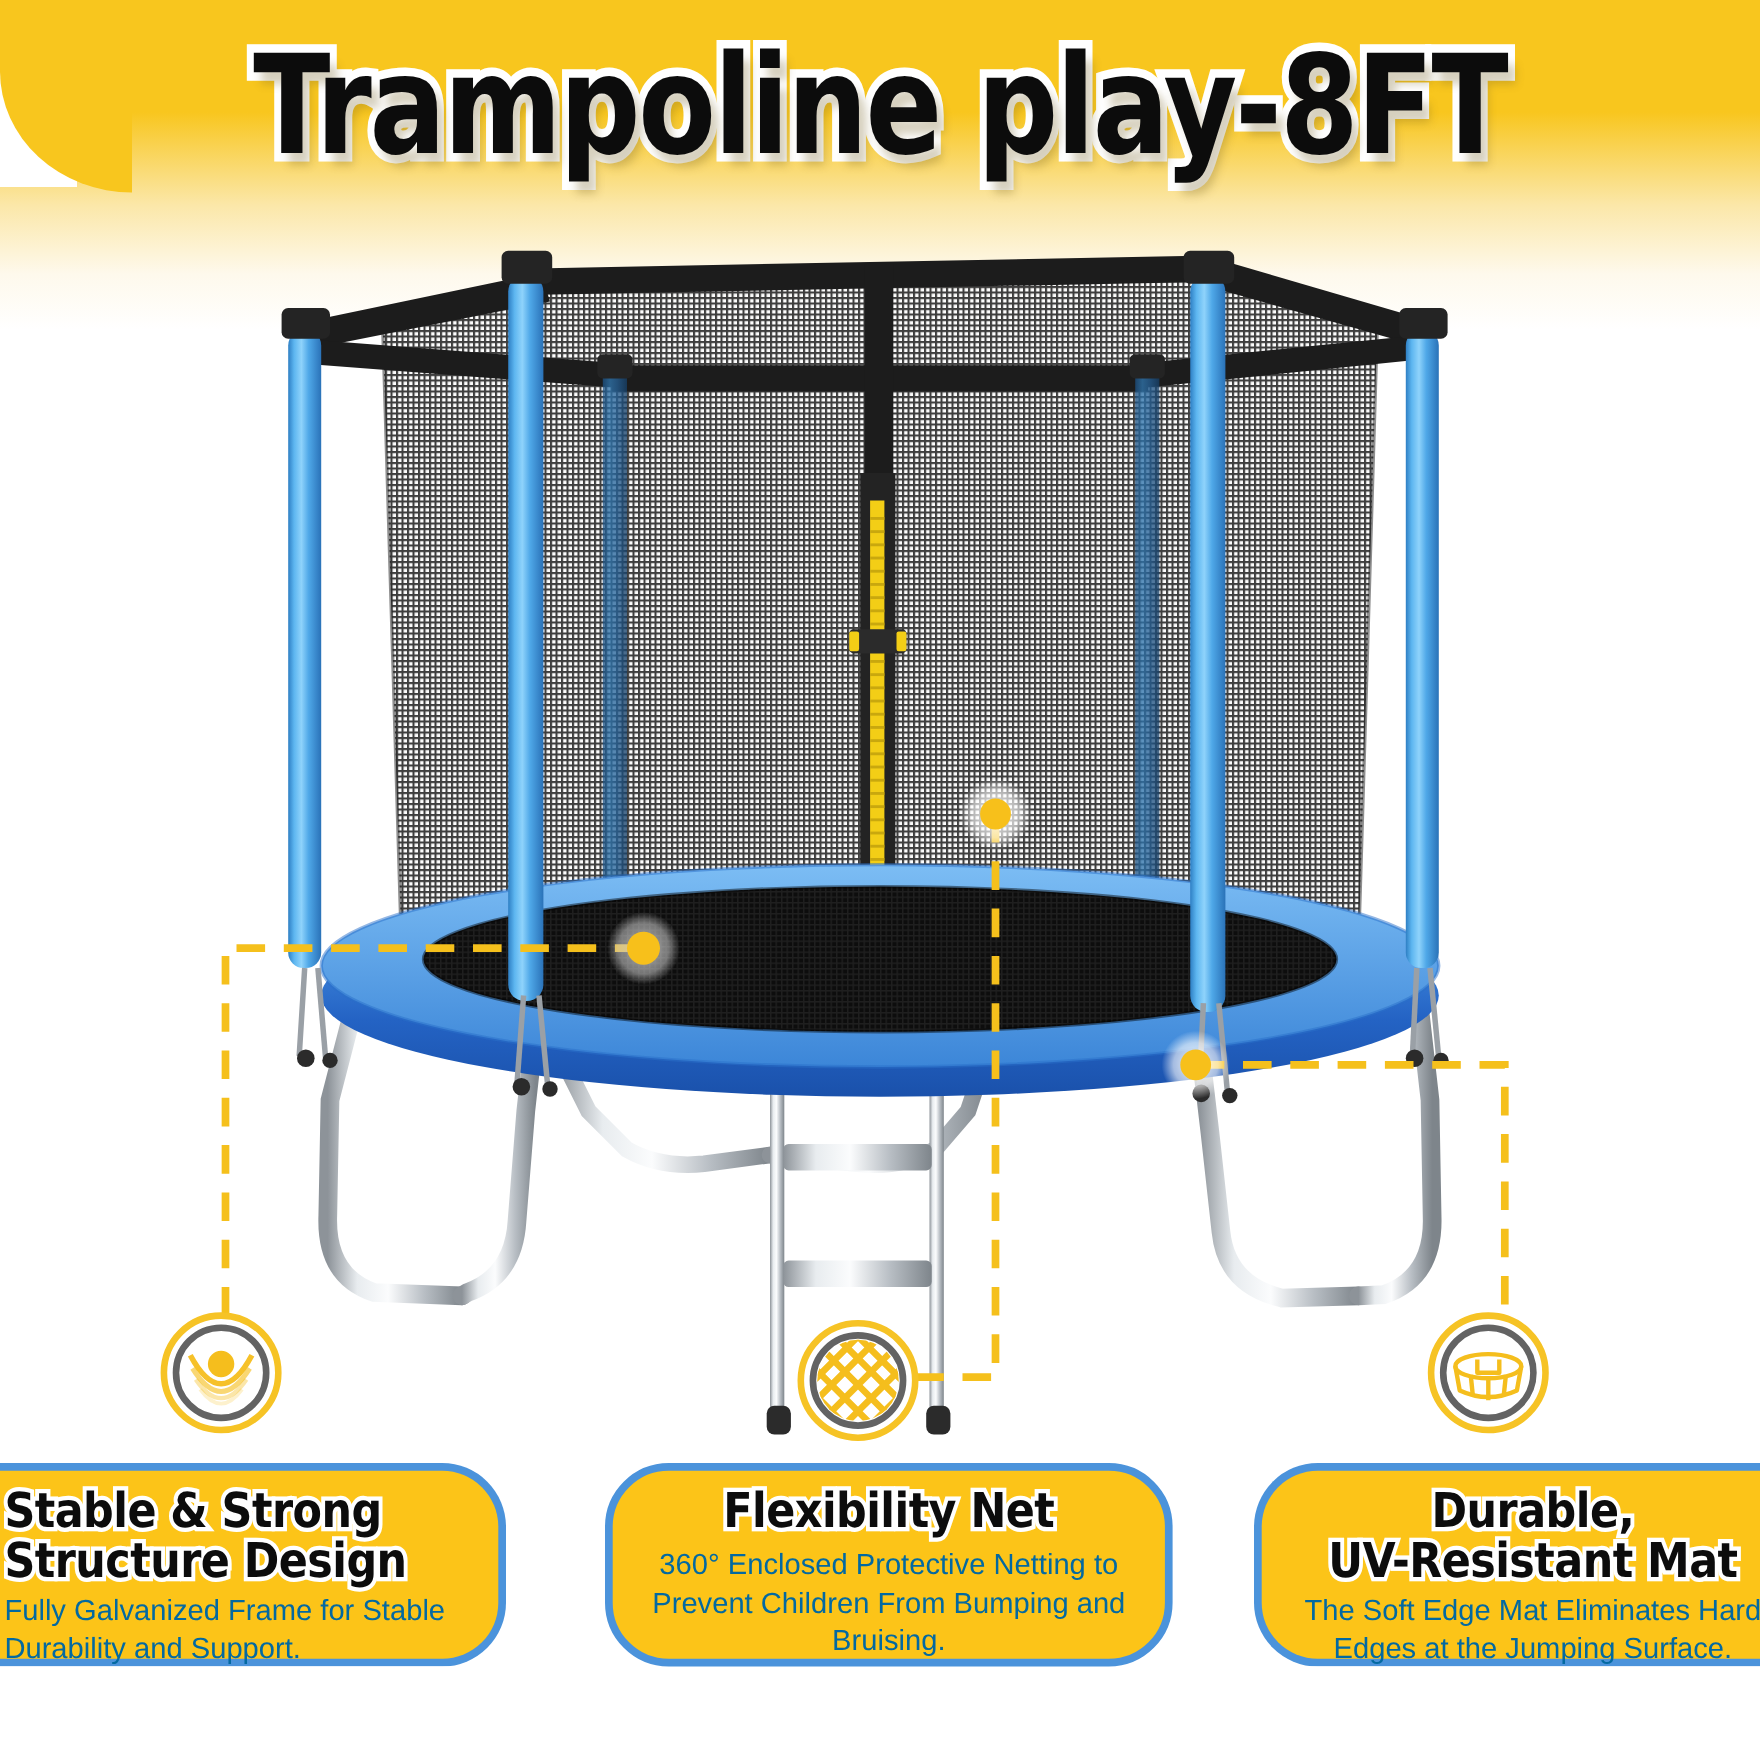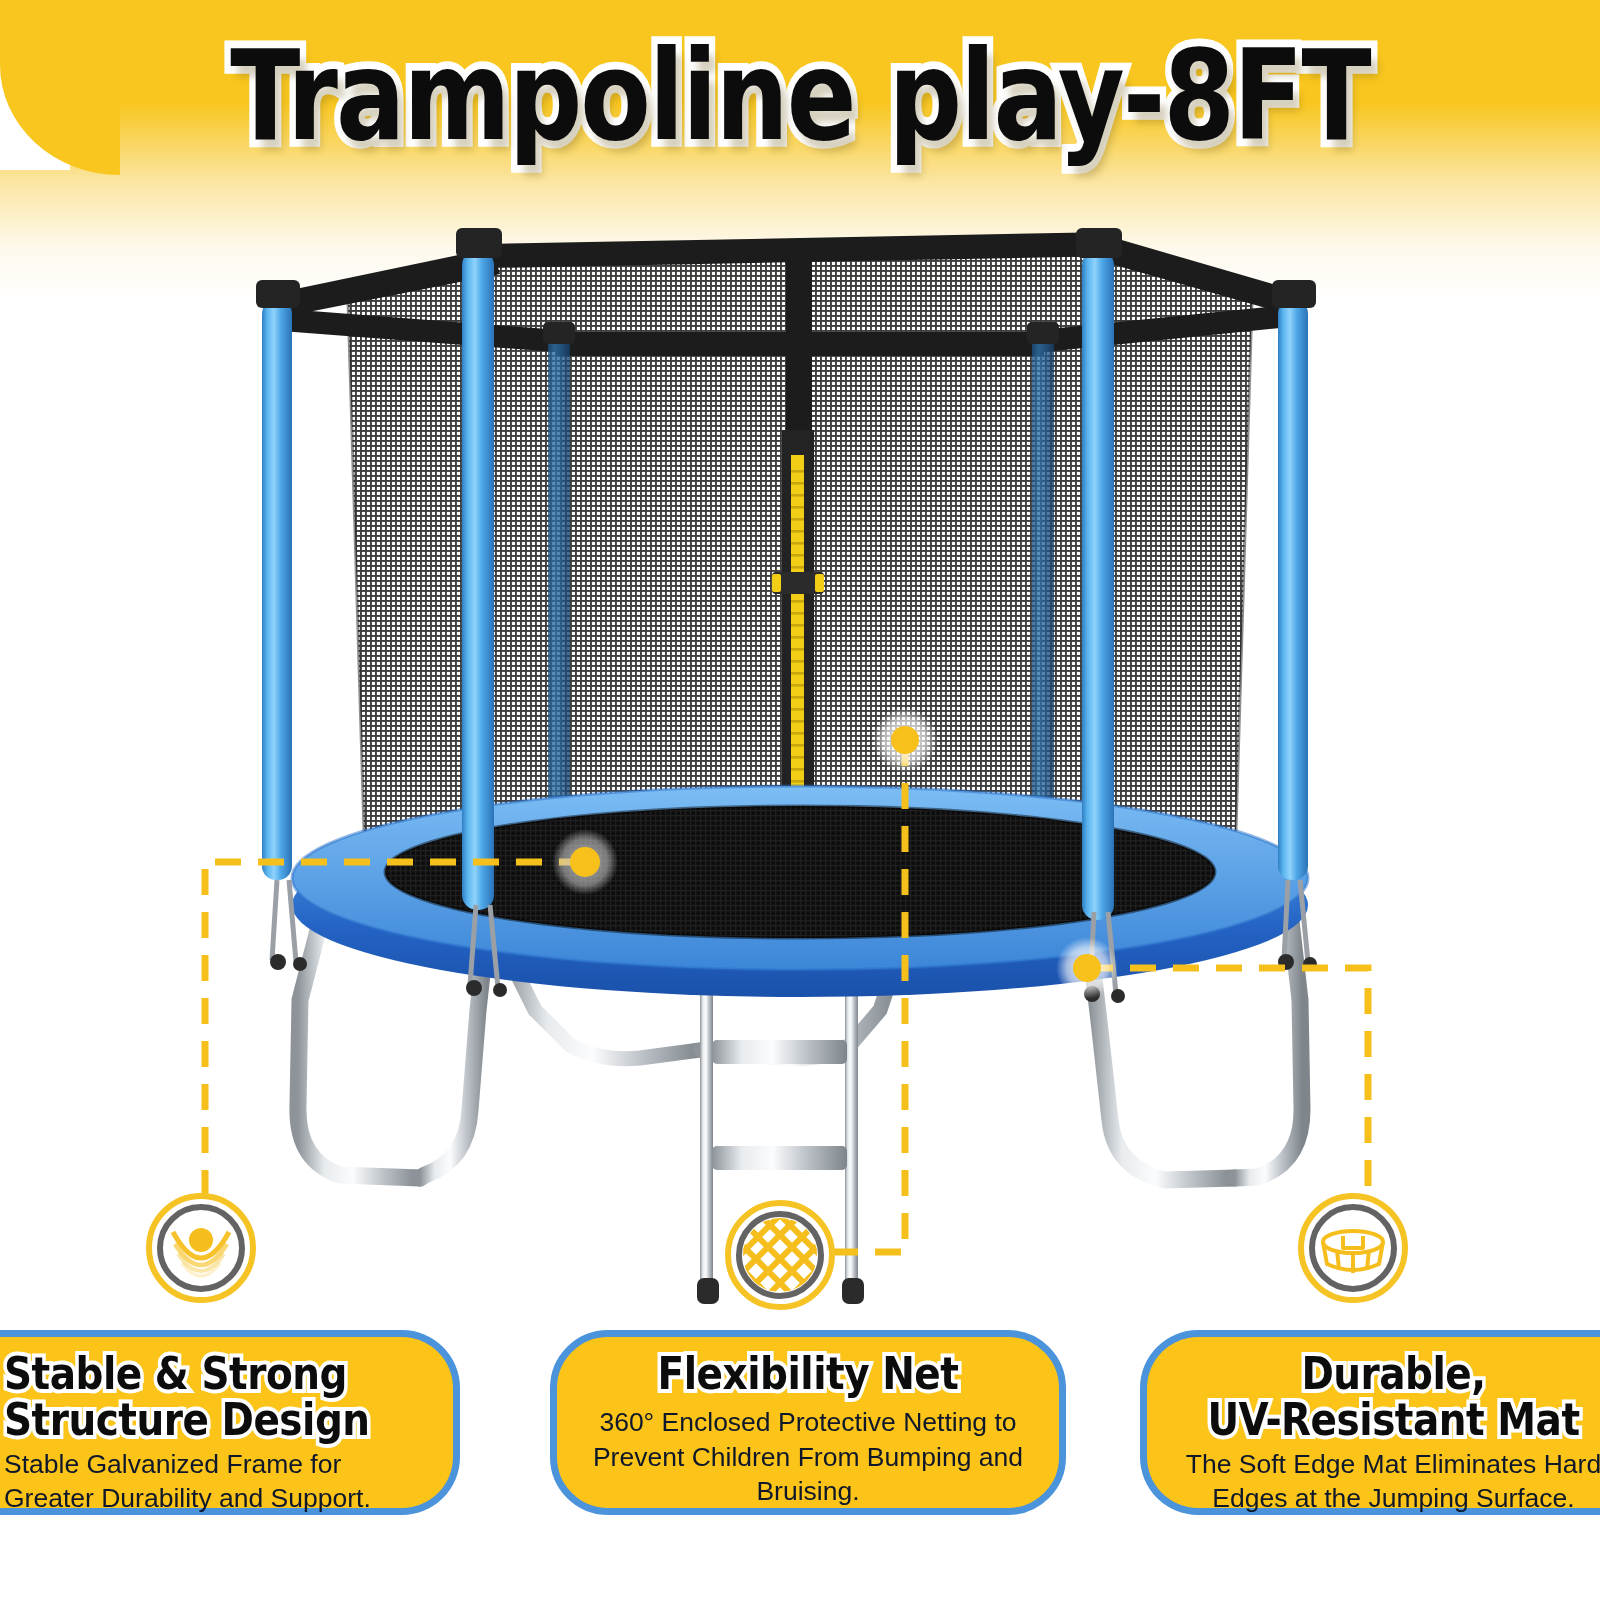--- a/index.html
+++ b/index.html
@@ -68,21 +68,21 @@
     color:#0C0C0C; text-align:center;
     letter-spacing:-0.5px;
     -webkit-text-stroke:7px #ffffff;
     paint-order:stroke fill;
     transform:scaleY(1.12); transform-origin:center top;
     margin-bottom:13px;
   }
   #card-0 .card-title{ text-align:left; }
   .card-desc{
     font-family:"Liberation Sans", sans-serif;
-    font-size:26.5px; line-height:1.30; color:#0f172a;
+    font-size:26.5px; line-height:1.30; color:#0369a1;
     text-align:center;
   }
   #card-0 .card-desc{ text-align:left; }
   #card-2 .card-desc{ text-align:center; }
 </style>
 </head>
 <body>
 
 <div id="banner">
   <div id="banner-notch"></div>
@@ -352,21 +352,21 @@
       <path d="M72,58 L70,77"></path>
     <path d="M46,44 L46,56 L66,56 L66,44"></path>
   </g>
 </svg>
 
 <div class="card" id="card-0">
   <div class="card-title">
     <div>Stable &amp; Strong</div>
     <div>Structure Design</div>
   </div>
-  <div class="card-desc">Stable Galvanized Frame for Greater Durability and Support.</div>
+  <div class="card-desc">Fully Galvanized Frame for Stable Durability and Support.</div>
 </div>
 
 <div class="card" id="card-1">
   <div class="card-title">
     <div>Flexibility Net</div>
   </div>
   <div class="card-desc">360° Enclosed Protective Netting to Prevent Children From Bumping and Bruising.</div>
 </div>
 
 <div class="card" id="card-2">

